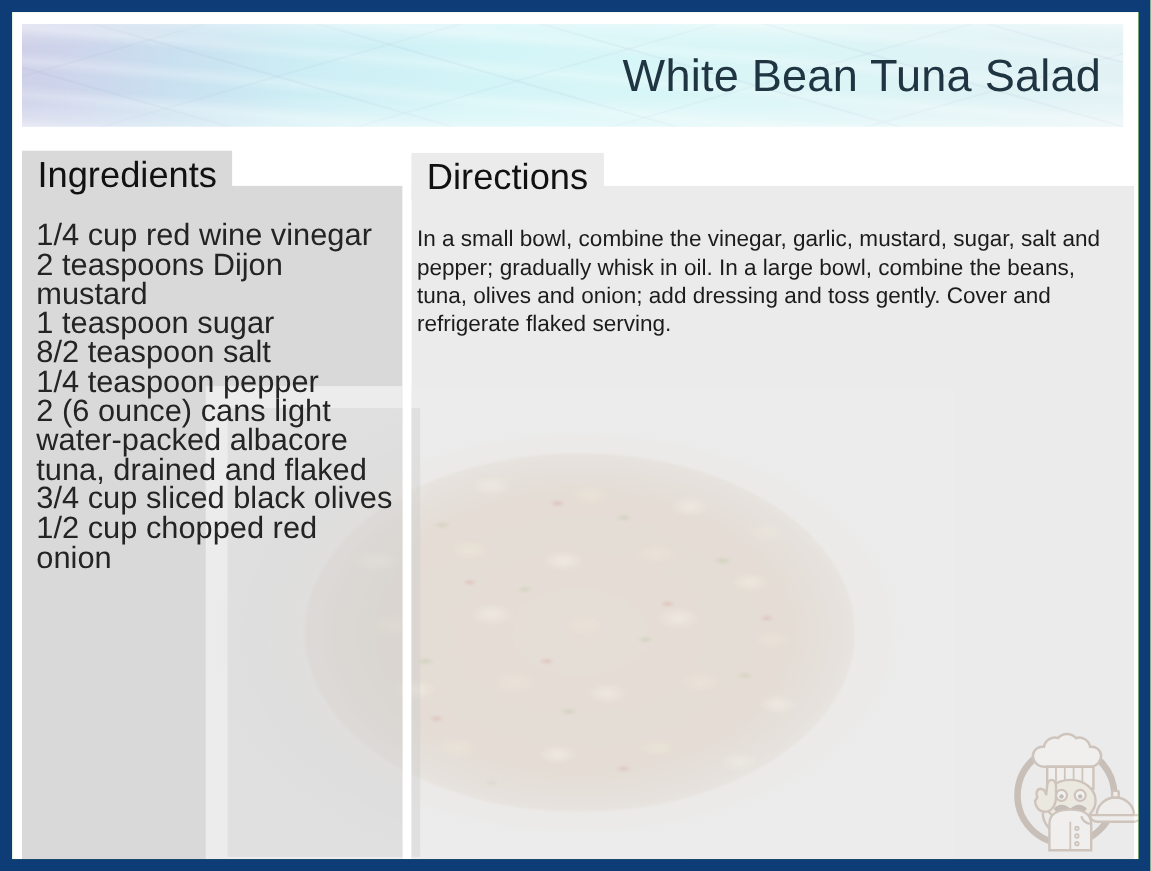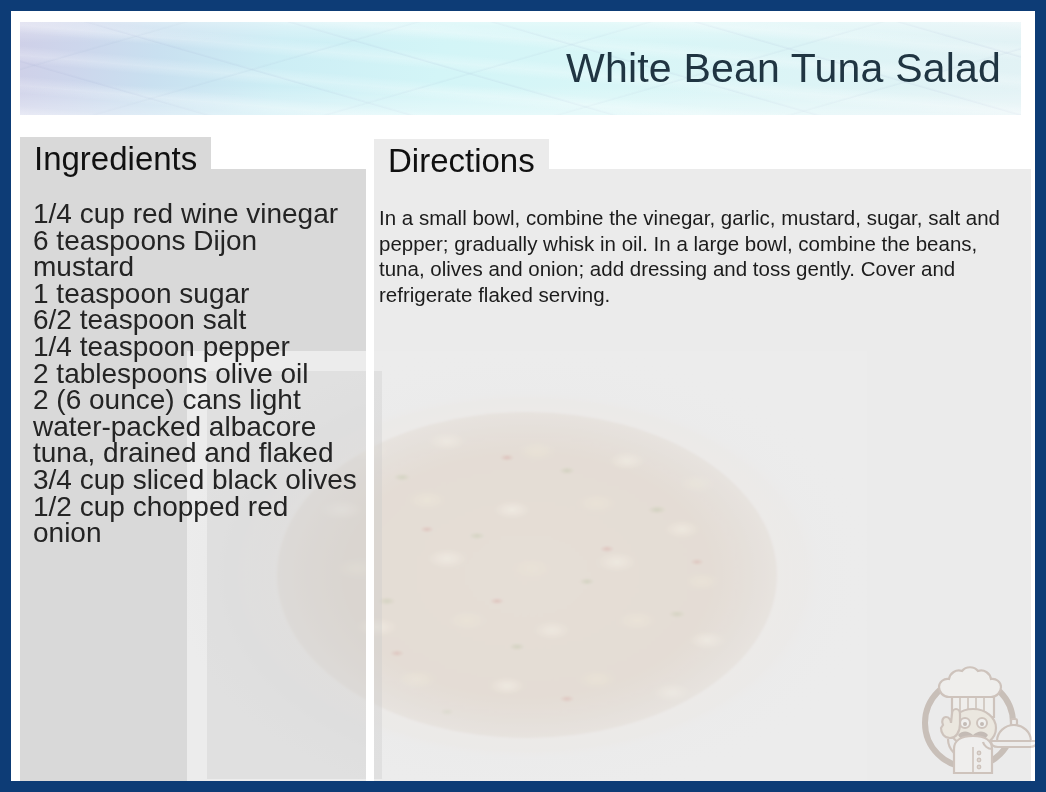--- a/index.html
+++ b/index.html
@@ -301,25 +301,24 @@
     <div class="photo-veil-left" style="left:196px;top:360px;height:408px;"></div>
     <div class="photo-veil-right" style="left:371px;top:360px;width:465px;height:408px;"></div>
 
     <div class="gutter"></div>
 
     <div class="tab tab-ingredients">Ingredients</div>
     <div class="tab tab-directions">Directions</div>
 
     <div class="ingredients-list">
       <div class="ing-item">1/4 cup red wine vinegar</div>
-      <div class="ing-item">6 teaspoons Dijon mustard</div>
+      <div class="ing-item">2 teaspoons Dijon mustard</div>
       <div class="ing-item">1 teaspoon sugar</div>
-      <div class="ing-item">6/2 teaspoon salt</div>
+      <div class="ing-item">8/2 teaspoon salt</div>
       <div class="ing-item">1/4 teaspoon pepper</div>
-      <div class="ing-item">2 tablespoons olive oil</div>
       <div class="ing-item">2 (6 ounce) cans light water-packed albacore tuna, drained and flaked</div>
       <div class="ing-item">3/4 cup sliced black olives</div>
       <div class="ing-item">1/2 cup chopped red onion</div>
     </div>
 
     <div class="directions-text">In a small bowl, combine the vinegar, garlic, mustard, sugar, salt and pepper; gradually whisk in oil. In a large bowl, combine the beans, tuna, olives and onion; add dressing and toss gently. Cover and refrigerate flaked serving.</div>
 
     <div class="chef-logo">
       <svg viewBox="0 0 132 128" width="132" height="128" aria-hidden="true">
         <g fill="none" stroke="#7a5b46" stroke-width="6">

